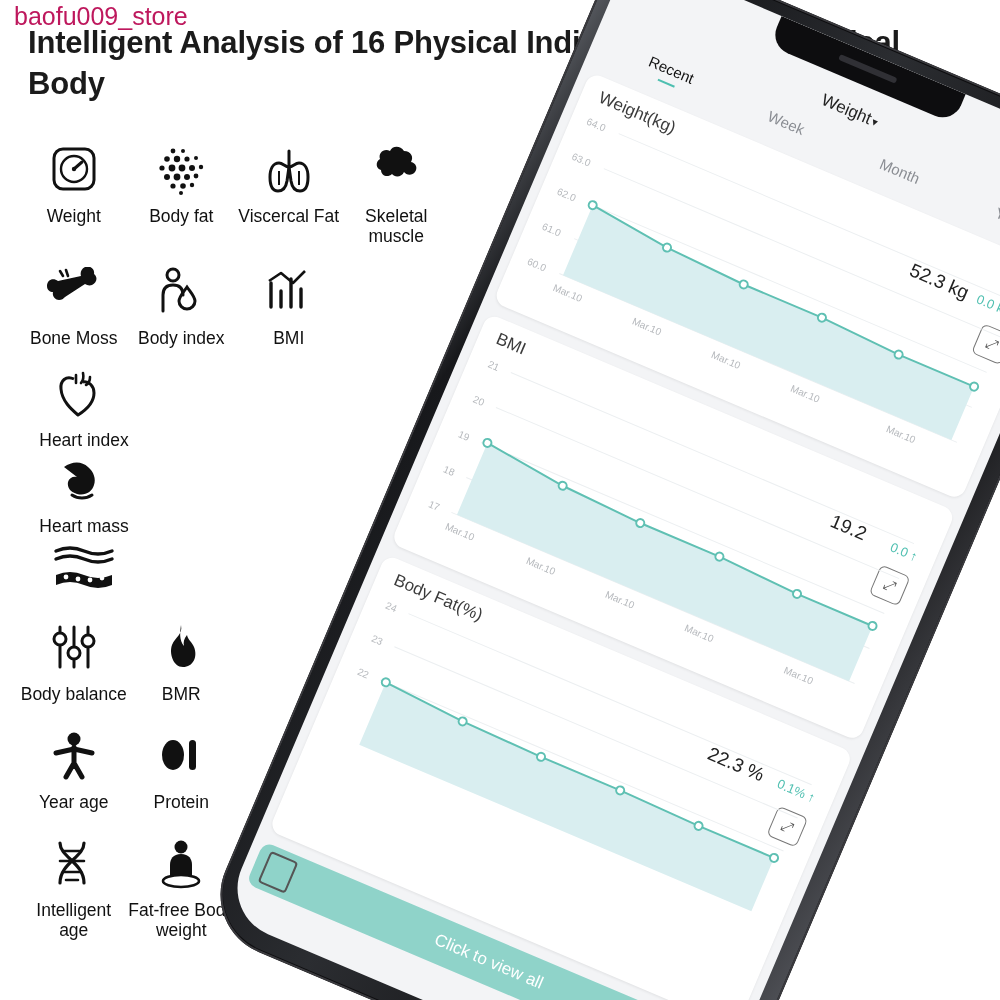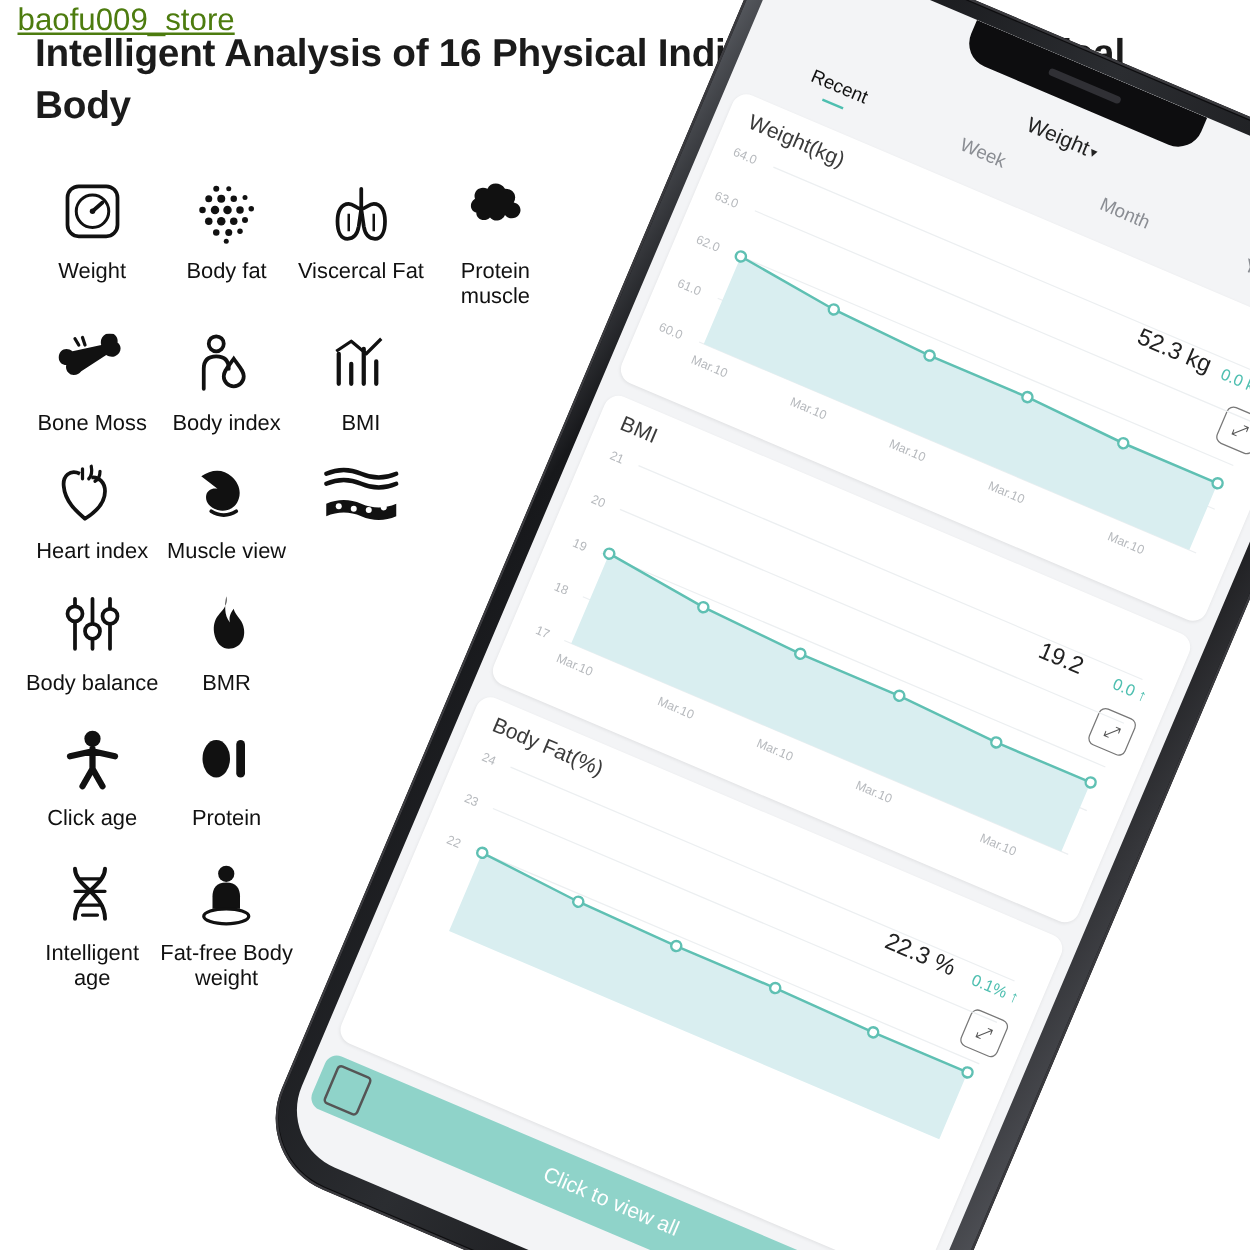--- a/index.html
+++ b/index.html
@@ -4,24 +4,23 @@
 <style>
   html,body{margin:0;padding:0;}
   body{
     width:1000px;height:1000px;overflow:hidden;
     background:#ffffff;
     font-family:"Liberation Sans", sans-serif;
     position:relative;
   }
   .watermark{
     position:absolute;top:2px;left:14px;
-    font-size:25px;color:#4d7c0f;letter-spacing:0px;
+    font-size:25px;color:#be185d;letter-spacing:0px;
     font-family:"Liberation Sans", sans-serif;
     z-index:50;
-    text-decoration:underline;
   }
   .headline{
     position:absolute;top:22px;left:28px;width:945px;
     font-size:31px;line-height:41px;font-weight:bold;color:#1b1b1b;
     letter-spacing:-0.2px;
   }
   
   .grid{
     position:absolute;top:140px;left:20px;width:430px;
   }
@@ -179,21 +178,21 @@
       </div>
       <div class="lbl">Viscercal Fat</div>
     </div>
 
     <div class="cell">
       <div class="glyph">
         <svg width="56" height="52" viewBox="0 0 56 52">
           <path d="M36 6 c7 0 10 6 7 11 c5 1 7 6 4 10 c-3 4 -9 3 -11 0 c-2 5 -9 6 -12 2 c-4 4 -11 2 -11 -4 c-5 -1 -6 -8 -1 -11 c-2 -6 4 -11 10 -8 c2 -5 10 -6 14 0 z" fill="#111"></path>
         </svg>
       </div>
-      <div class="lbl">Protein muscle</div>
+      <div class="lbl">Skeletal muscle</div>
     </div>
   </div>
 
   <div class="row" style="margin-top:16px;align-items:center;">
     <div class="cell">
       <div class="glyph">
         <svg width="60" height="52" viewBox="0 0 60 52">
           <path d="M14 14 c-5 -4 -11 -1 -11 5 c0 4 3 6 6 6 c-1 4 2 8 6 8 c3 0 4 -1 6 -3 l20 -13 c2 1 4 2 7 1 c5 -2 6 -8 2 -11 c1 -5 -4 -9 -9 -7 c-4 2 -5 6 -4 9 z" fill="#111"></path>
           <path d="M16 4 l3 5 M22 3 l2 6" stroke="#111" stroke-width="2.6" stroke-linecap="round"></path>
         </svg>
@@ -217,39 +216,39 @@
         <svg width="56" height="52" viewBox="0 0 56 52">
           <path d="M10 16 v24 M20 24 v16 M30 12 v28 M40 22 v18" stroke="#111" stroke-width="3.4" stroke-linecap="round"></path>
           <path d="M8 14 L20 6 L32 16 L44 4" fill="none" stroke="#111" stroke-width="2.6" stroke-linejoin="round"></path>
         </svg>
       </div>
       <div class="lbl">BMI</div>
     </div>
     <div class="cell"></div>
   </div>
 
-  <div class="row" style="margin-top:16px;">
+  <div class="row" style="margin-top:16px;flex-direction:column;">
     <div class="cell">
       <div class="glyph">
         <svg width="56" height="52" viewBox="0 0 56 52">
           <path d="M18 10 c-8 -4 -14 2 -13 10 c1 12 10 20 17 26 c8 -5 16 -12 16 -22 c0 -7 -5 -12 -11 -11" fill="none" stroke="#111" stroke-width="3" stroke-linejoin="round"></path>
           <path d="M20 6 v8 M27 4 c1 5 0 8 -2 10 M34 8 c0 5 -2 7 -4 8" fill="none" stroke="#111" stroke-width="2.6" stroke-linecap="round"></path>
         </svg>
       </div>
       <div class="lbl">Heart index</div>
     </div>
 
     <div class="cell">
       <div class="glyph">
         <svg width="56" height="52" viewBox="0 0 56 52">
           <path d="M8 12 c8 -6 18 -6 24 0 c6 5 8 12 6 18 c-2 7 -9 11 -17 9 c-7 -2 -10 -7 -9 -12 c1 -4 5 -6 9 -5" fill="#111"></path>
           <path d="M16 40 c6 4 14 4 20 0" stroke="#111" stroke-width="3" fill="none" stroke-linecap="round"></path>
         </svg>
       </div>
-      <div class="lbl">Muscle view</div>
+      <div class="lbl">Heart mass</div>
     </div>
 
     <div class="cell">
       <div class="glyph">
         <svg width="68" height="52" viewBox="0 0 68 52">
           <path d="M6 10 q14 -6 28 0 q14 6 28 0" fill="none" stroke="#111" stroke-width="3.4" stroke-linecap="round"></path>
           <path d="M6 18 q14 -6 28 0 q14 6 28 0" fill="none" stroke="#111" stroke-width="3.4" stroke-linecap="round"></path>
           <path d="M6 34 q14 -6 28 0 q14 6 28 0 v10 q-14 6 -28 0 q-14 -6 -28 0 z" fill="#111"></path>
           <g fill="#fff">
             <circle cx="16" cy="36" r="2.4"></circle>
@@ -289,21 +288,21 @@
   </div>
 
   <div class="row" style="margin-top:22px;">
     <div class="cell">
       <div class="glyph">
         <svg width="56" height="52" viewBox="0 0 56 52">
           <circle cx="28" cy="8" r="6.5" fill="#111"></circle>
           <path d="M28 16 v16 M28 32 l-8 14 M28 32 l8 14 M10 22 l18 -4 18 4" stroke="#111" stroke-width="5" fill="none" stroke-linecap="round" stroke-linejoin="round"></path>
         </svg>
       </div>
-      <div class="lbl">Click age</div>
+      <div class="lbl">Year age</div>
     </div>
 
     <div class="cell">
       <div class="glyph">
         <svg width="56" height="52" viewBox="0 0 56 52">
           <ellipse cx="20" cy="24" rx="11" ry="15" fill="#111"></ellipse>
           <rect x="36" y="9" width="7" height="30" rx="3.5" fill="#111"></rect>
         </svg>
       </div>
       <div class="lbl">Protein</div>

